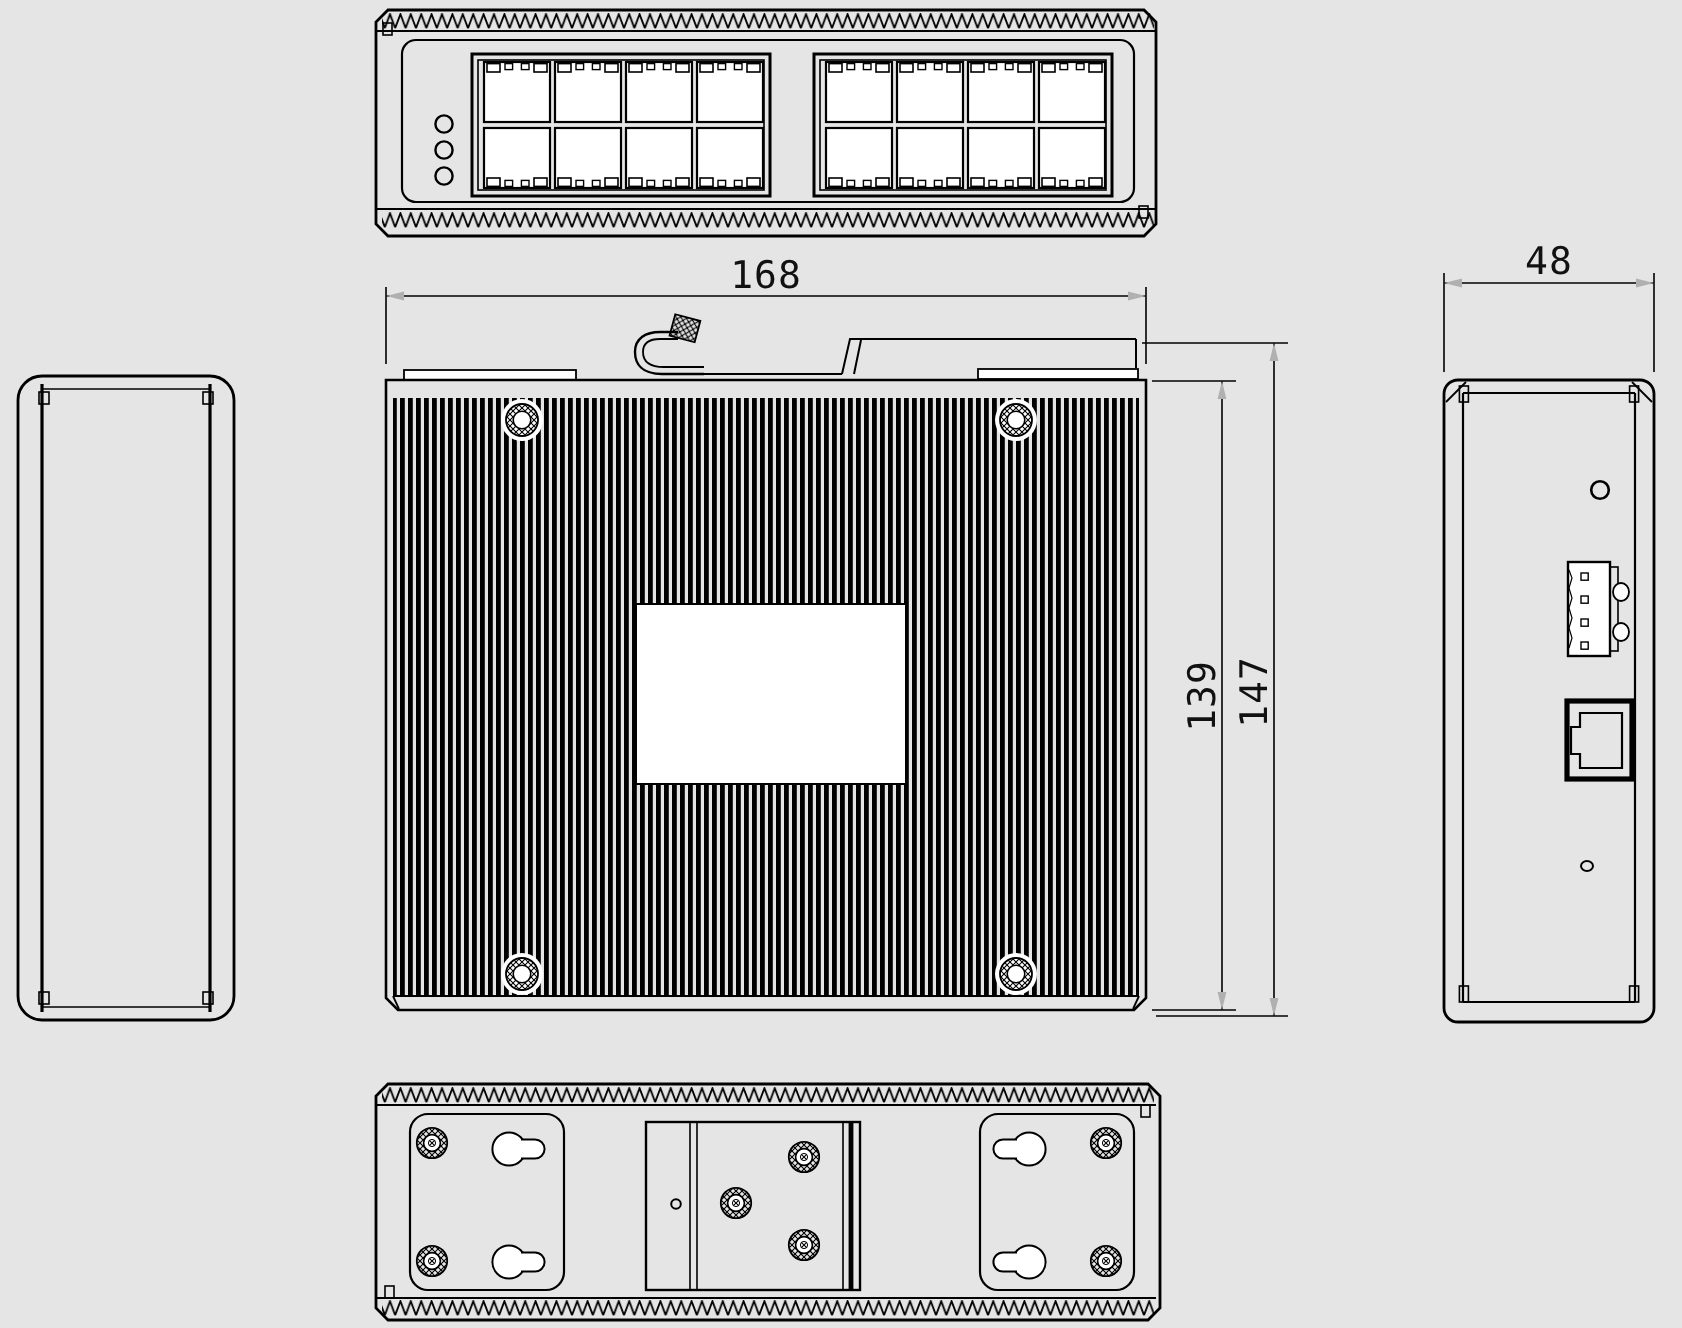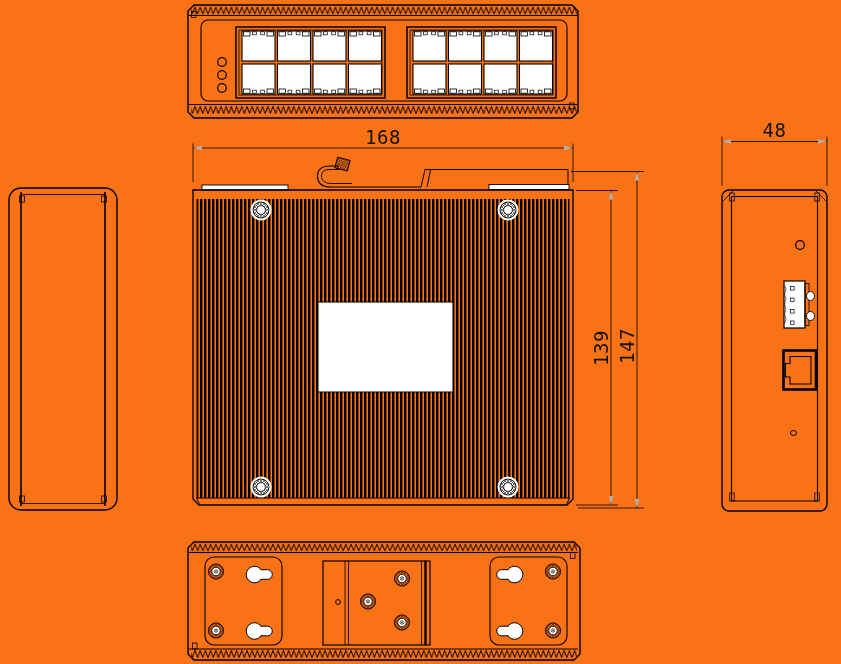--- a/index.html
+++ b/index.html
@@ -1,16 +1,16 @@
 <!DOCTYPE html>
 <html><head>
 <meta charset="utf-8">
 <style>
   html,body{margin:0;padding:0;background:#fff}
-  .wrap{width:841px;height:664px;background:#f97316;overflow:hidden}
+  .wrap{width:841px;height:664px;background:#e5e5e5;overflow:hidden}
   svg{display:block}
   .ln{fill:none;stroke:#000;stroke-linecap:butt;stroke-linejoin:miter}
   .f{fill:#fff;stroke:#000}
   text.dim{font-family:"DejaVu Sans Mono","Liberation Mono",monospace;font-size:19px;fill:#111;
            text-anchor:middle;letter-spacing:.5px}
 </style>
 </head>
 <body>
 
 <div class="wrap">

